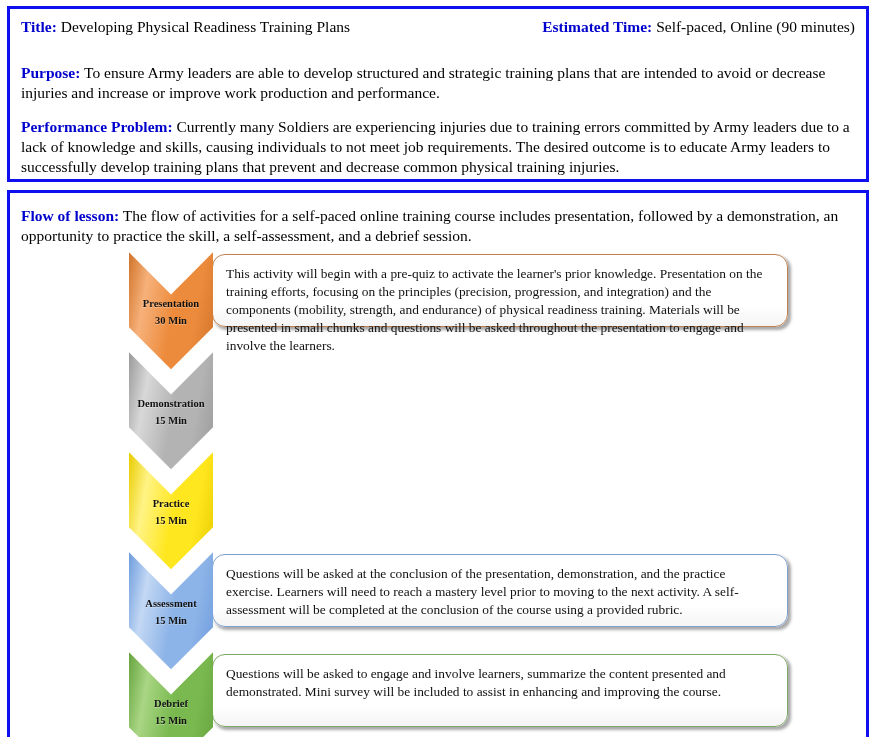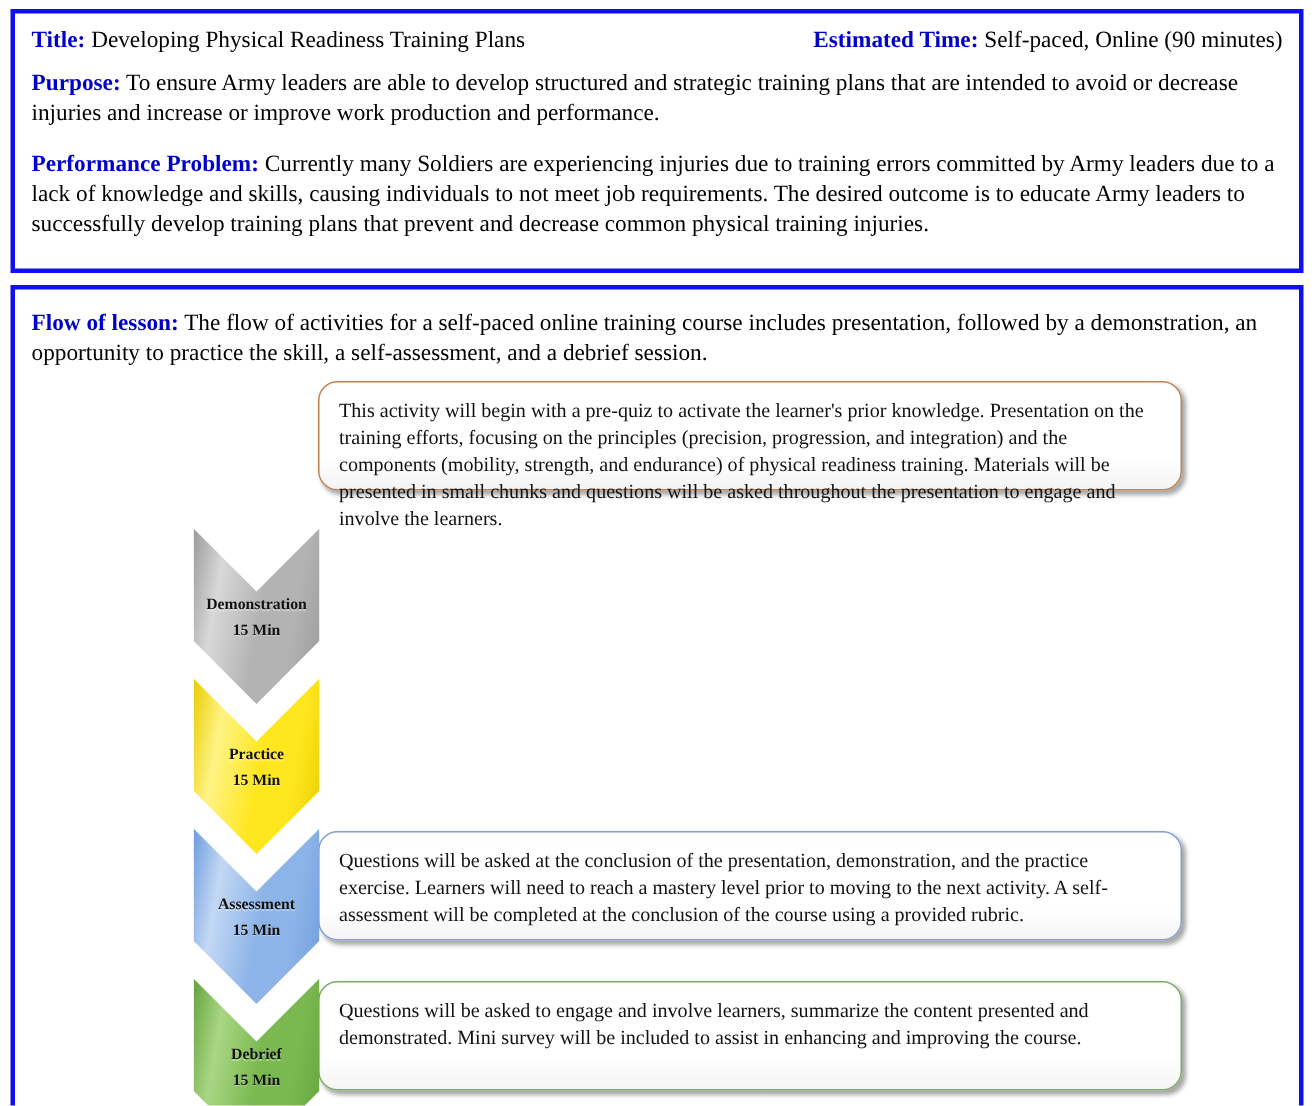--- a/index.html
+++ b/index.html
@@ -52,21 +52,21 @@
 
   .lbl {
     color: #0000CC;
     font-weight: bold;
   }
   .val { color: #000000; }
 
   .para {
     font-size: 15.5px;
     line-height: 1.30;
-    margin-top: 9px;
+    margin-top: 26px;
     text-align: left;
   }
   .para.tight { margin-top: 14px; }
 
   
   .flow-intro {
     font-size: 15.5px;
     line-height: 1.30;
     margin-bottom: 6px;
   }
@@ -173,20 +173,27 @@
     <div class="flow-intro">
       <span class="lbl">Flow of lesson:</span>
       <span class="val">The flow of activities for a self-paced online training course includes presentation, followed by a demonstration, an opportunity to practice the skill, a self-assessment, and a debrief session.</span>
     </div>
 
     <div class="steps" id="steps-container">
         <div class="step">
           <div class="desc" style="border-color: rgb(192, 128, 79);">
             <p>This activity will begin with a pre-quiz to activate the learner's prior knowledge. Presentation on the training efforts, focusing on the principles (precision, progression, and integration) and the components (mobility, strength, and endurance) of physical readiness training. Materials will be presented in small chunks and questions will be asked throughout the presentation to engage and involve the learners.</p>
           </div>
+          <div class="chev-wrap">
+            <div class="chev" style="background: linear-gradient(100deg, rgb(208, 116, 42) 0%, rgb(246, 177, 122) 22%, rgb(237, 139, 60) 52%, rgb(237, 139, 60) 74%, rgb(208, 116, 42) 100%);"></div>
+            <div class="chev-label">
+              <span class="cl-name">Presentation</span>
+              <span class="cl-dur">30 Min</span>
+            </div>
+          </div>
         </div>
         <div class="step">
           <div class="chev-wrap">
             <div class="chev" style="background: linear-gradient(100deg, rgb(154, 154, 154) 0%, rgb(216, 216, 216) 22%, rgb(179, 179, 179) 52%, rgb(179, 179, 179) 74%, rgb(154, 154, 154) 100%);"></div>
             <div class="chev-label">
               <span class="cl-name">Demonstration</span>
               <span class="cl-dur">15 Min</span>
             </div>
           </div>
         </div>

